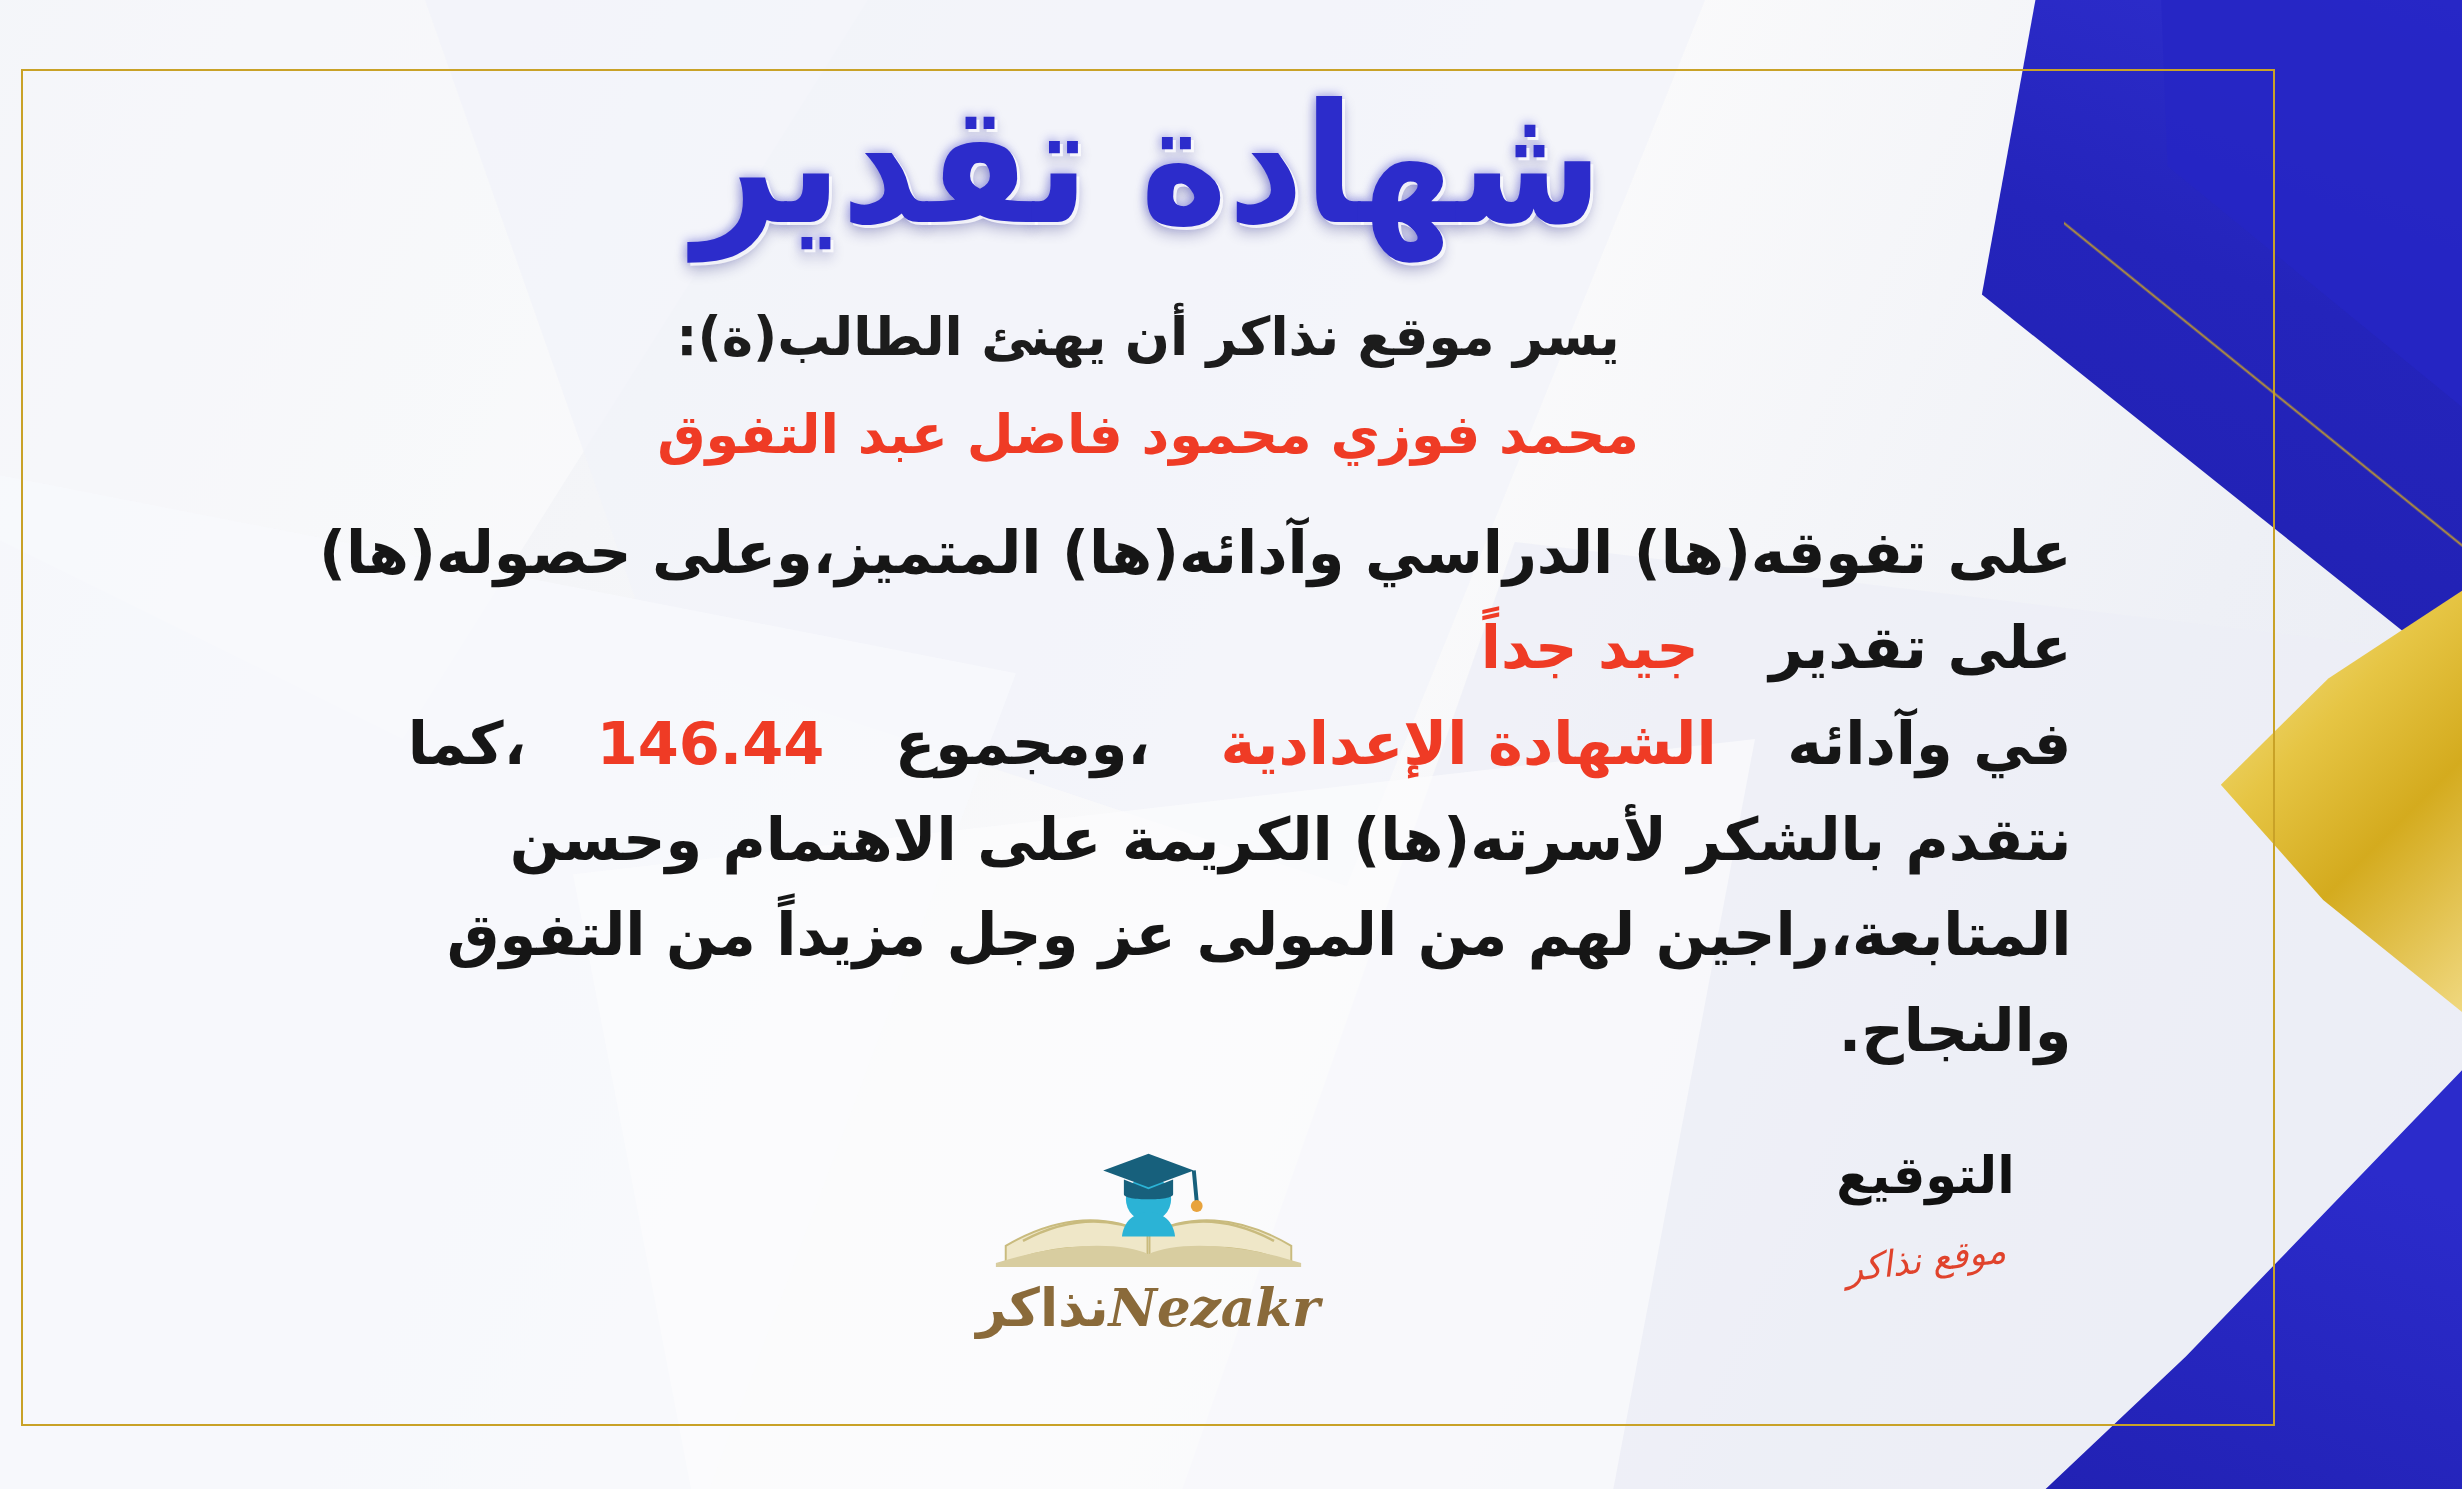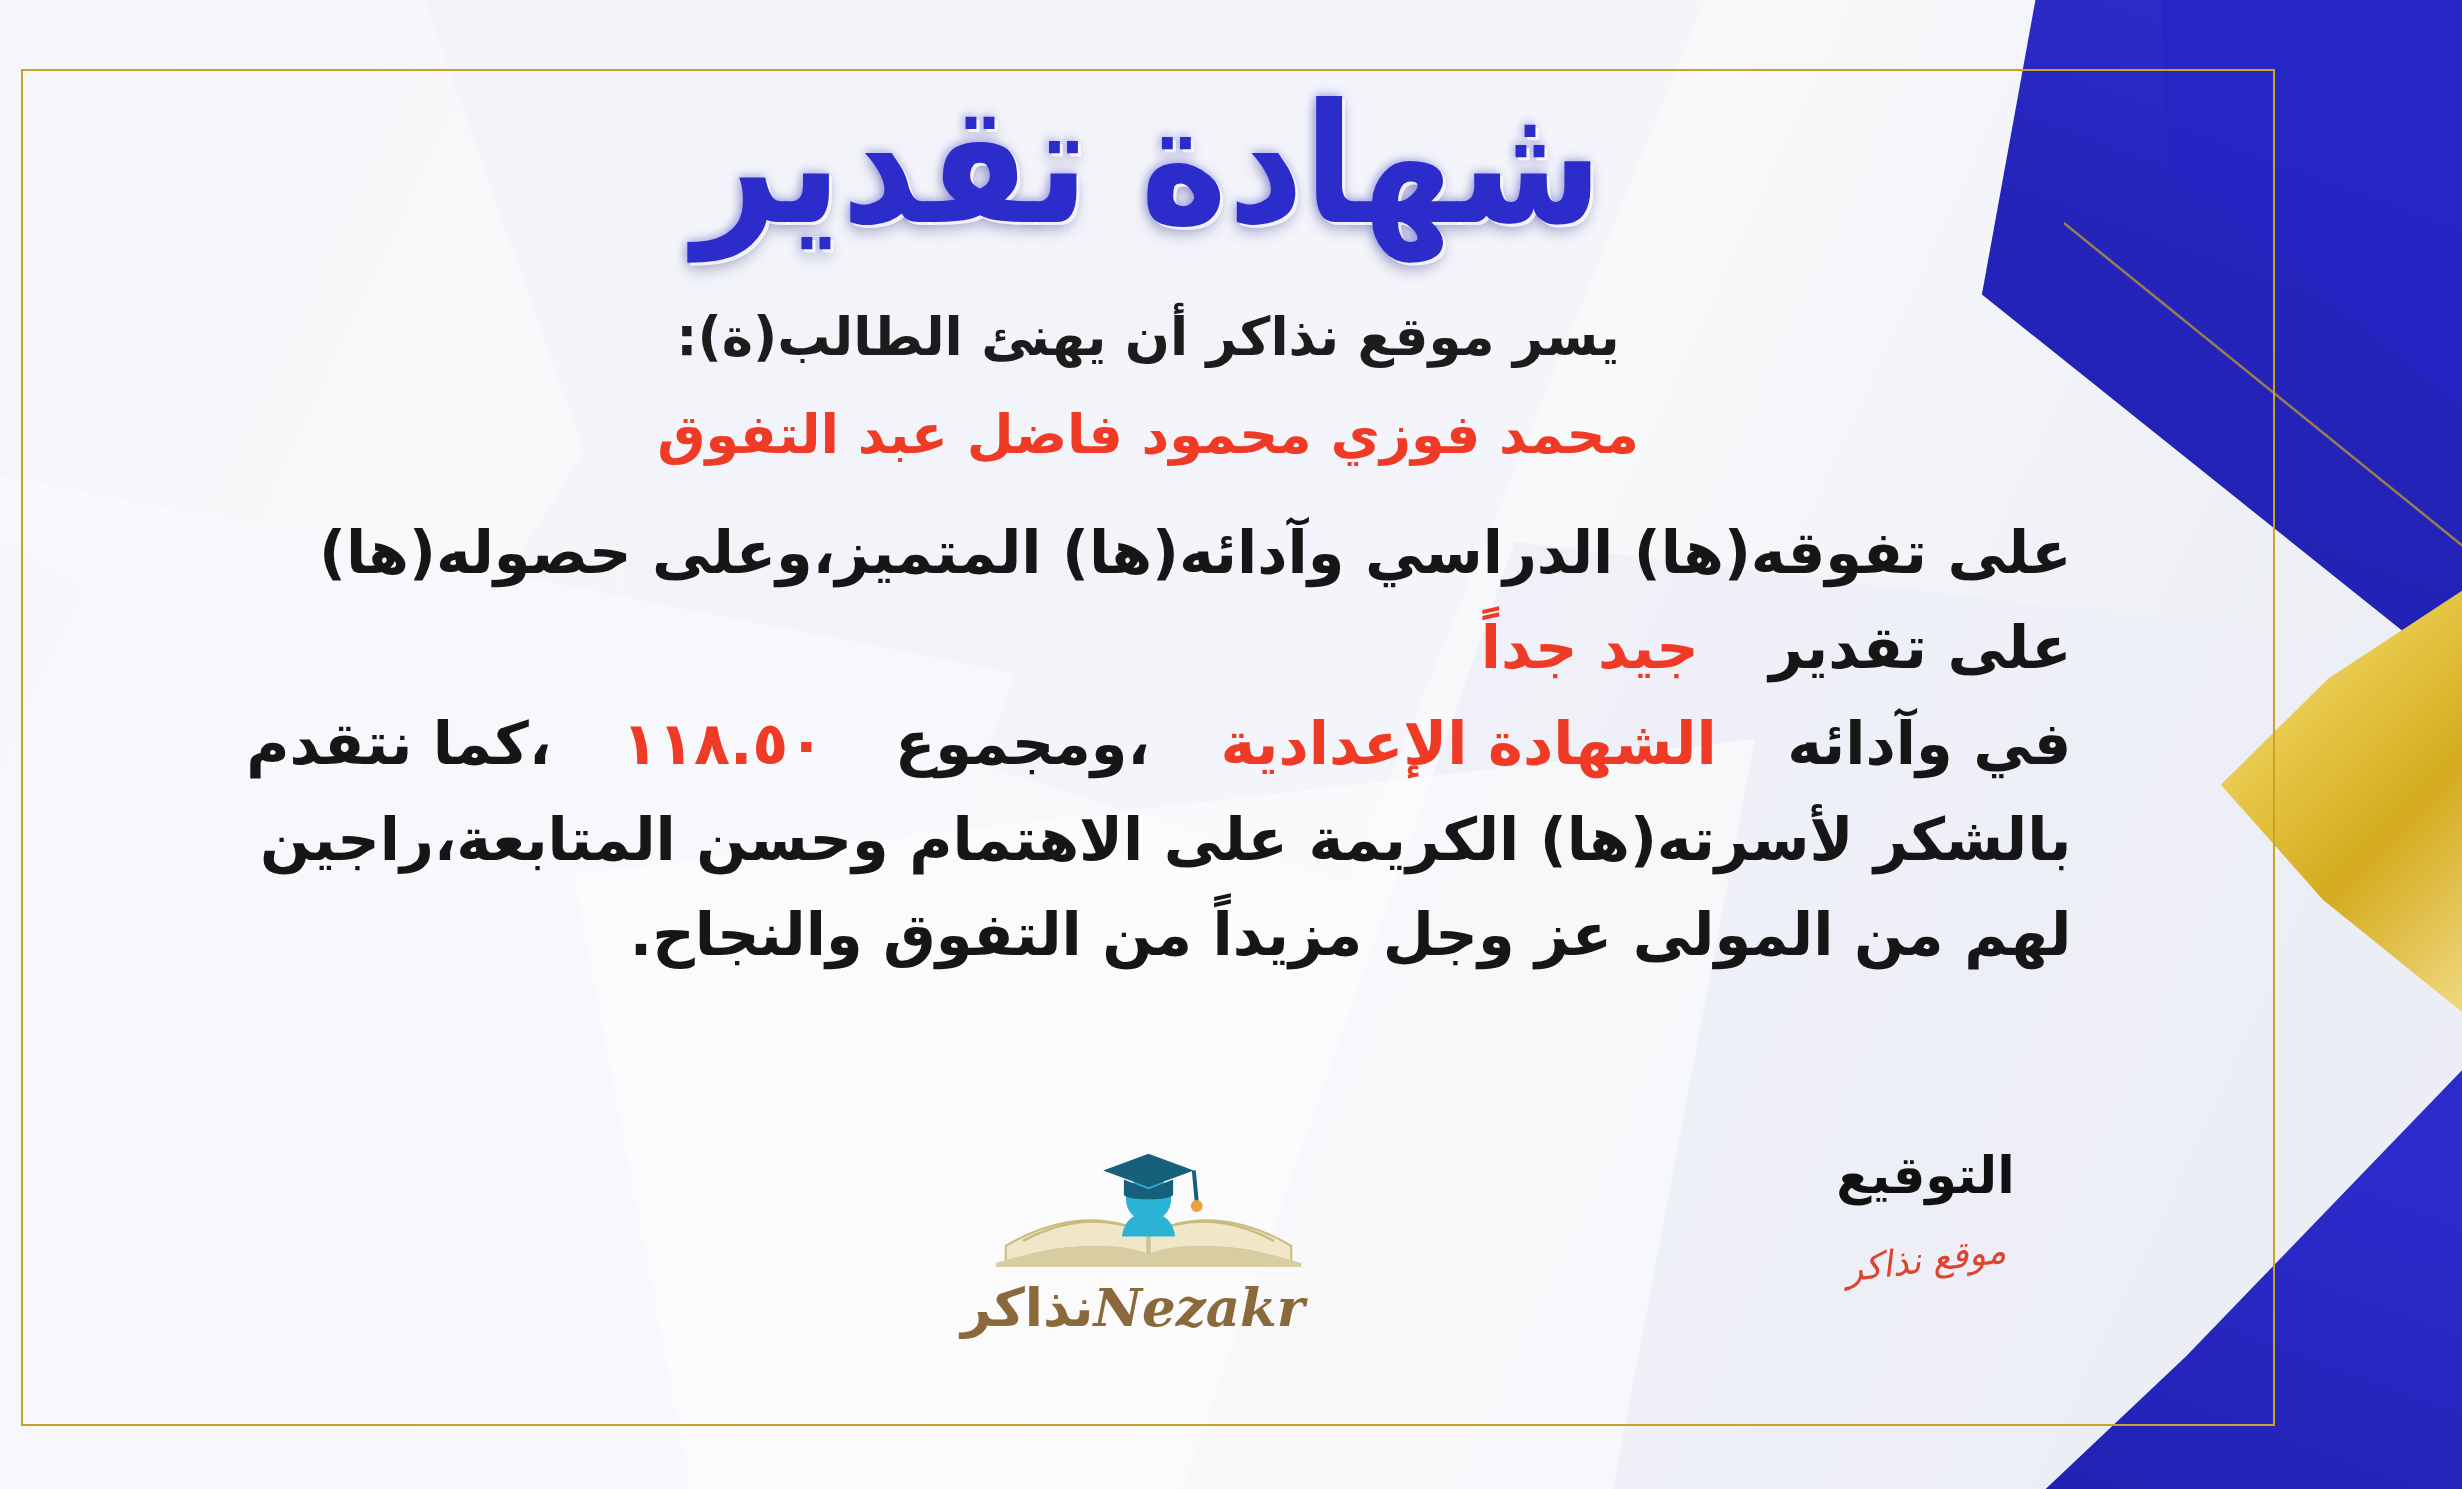--- a/index.html
+++ b/index.html
@@ -215,21 +215,21 @@
     color: #e0432c;
     transform: rotate(-7deg);
   }
 
   .logo {
     position: absolute;
     left: 50%;
     transform: translateX(-50%);
     top: 9.8px;
     width: 374px;
-    text-align: left;
+    text-align: center;
   }
   .logo-mark {
     position: relative;
     width: 345px;
     height: 128px;
     margin: 0 auto;
   }
   .logo-text {
     margin-top: 7.9px;
     font-size: 53px;
@@ -284,21 +284,21 @@
         <span>على تفوقه(ها) الدراسي وآدائه(ها) المتميز،وعلى حصوله(ها) على تقدير</span>
         <span class="sp"></span>
         <span class="hl">جيد جداً</span>
         <br>
         <span>في وآدائه</span>
         <span class="sp"></span>
         <span class="hl">الشهادة الإعدادية</span>
         <span class="sp"></span>
         <span>،ومجموع</span>
         <span class="sp"></span>
-        <span class="hl">١١٨.٥٠</span>
+        <span class="hl">146.44</span>
         <span class="sp"></span>
         <span>،كما نتقدم بالشكر لأسرته(ها) الكريمة على الاهتمام وحسن المتابعة،راجين لهم من المولى عز وجل مزيداً من التفوق والنجاح.</span>
       </div>
 
     </div>
 
     <div class="footer">
 
       <div class="signature">
         <div class="signature-label">التوقيع</div>

